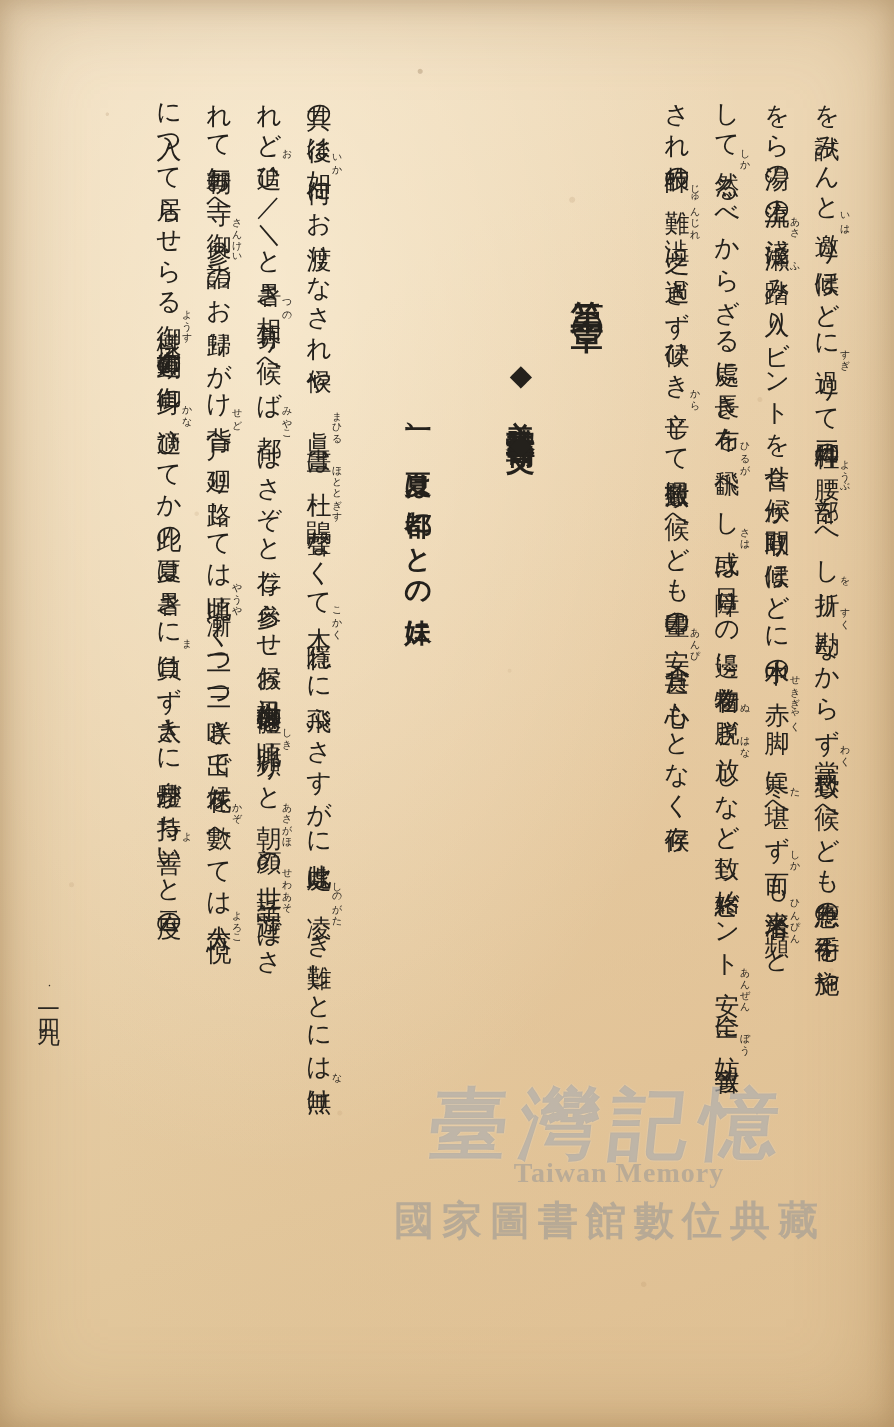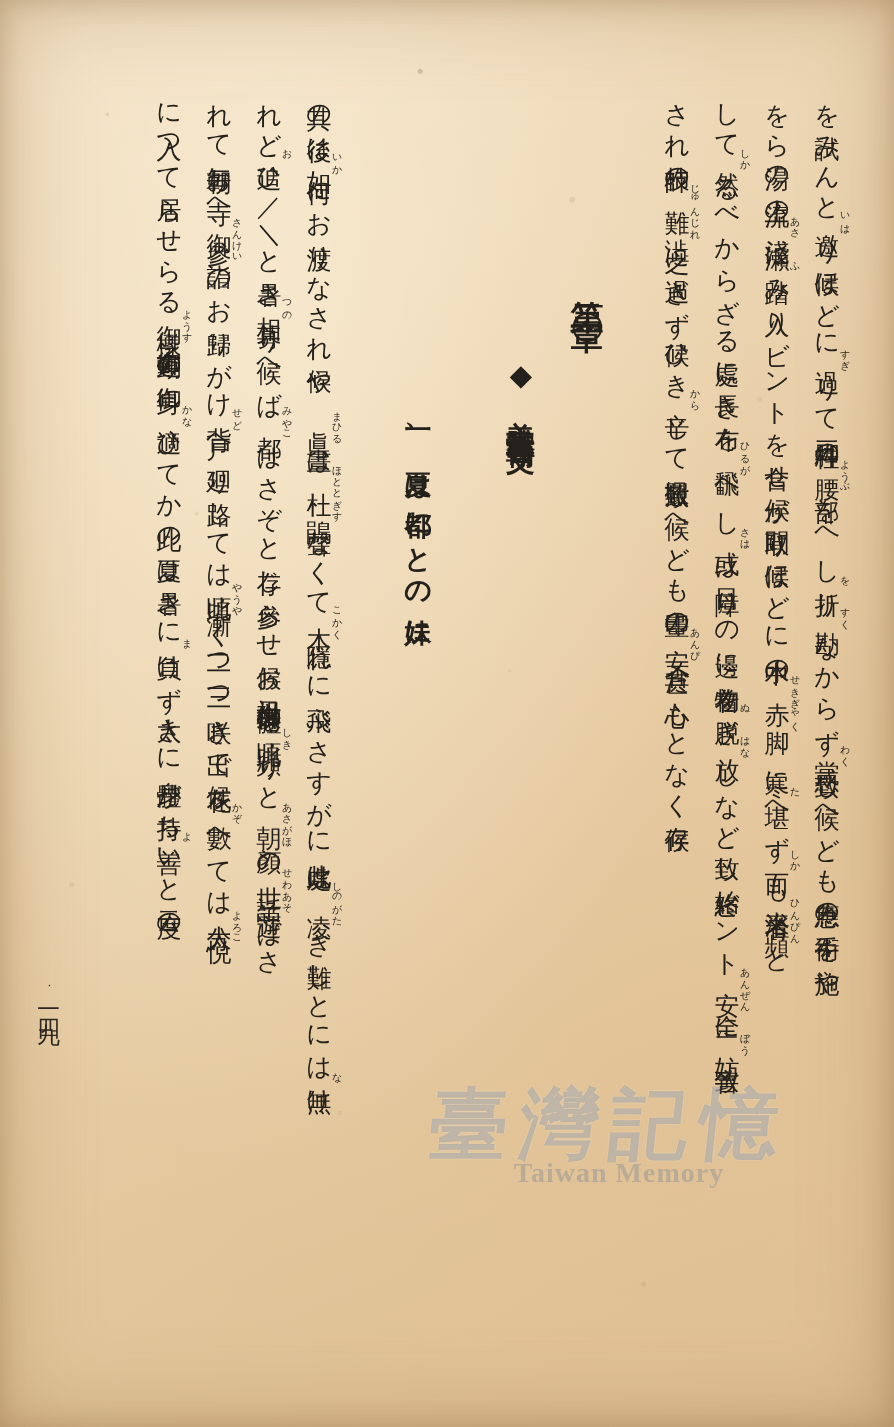--- a/index.html
+++ b/index.html
@@ -211,15 +211,16 @@
 
   </div>
 
   <div class="page-number" style="left:34px; right:auto;">
     <span class="dot">·</span><span>一四九</span>
   </div>
 
   <div class="watermark">
     <div class="wm-cn">臺灣記憶</div>
     <div class="wm-en">Taiwan Memory</div>
+    <div class="wm-cn2">國家圖書館數位典藏</div>
   </div>
 
 </div>
 
 </body></html>

